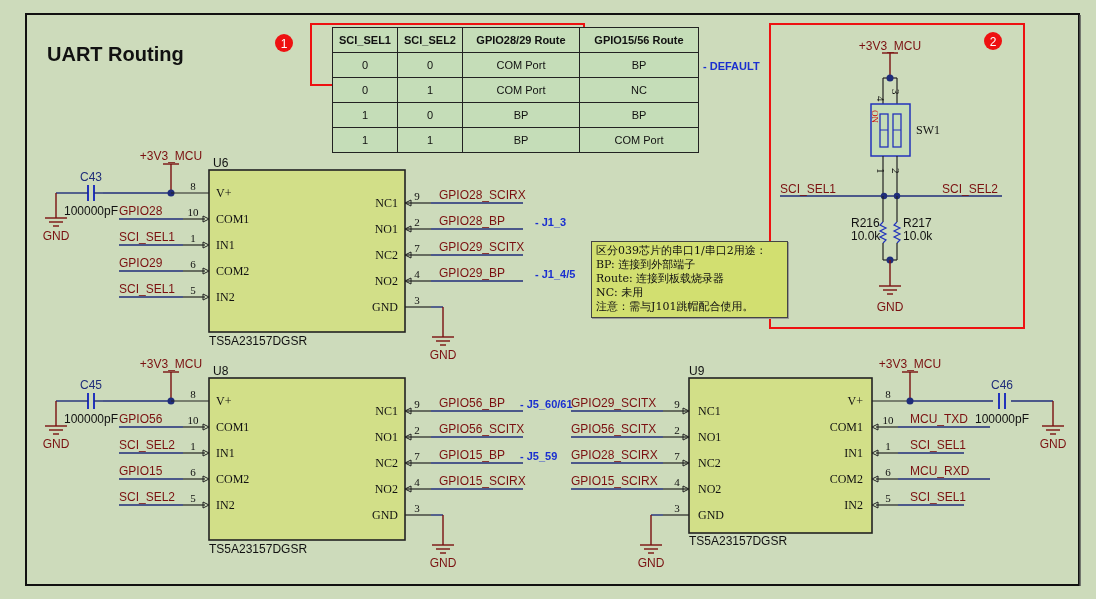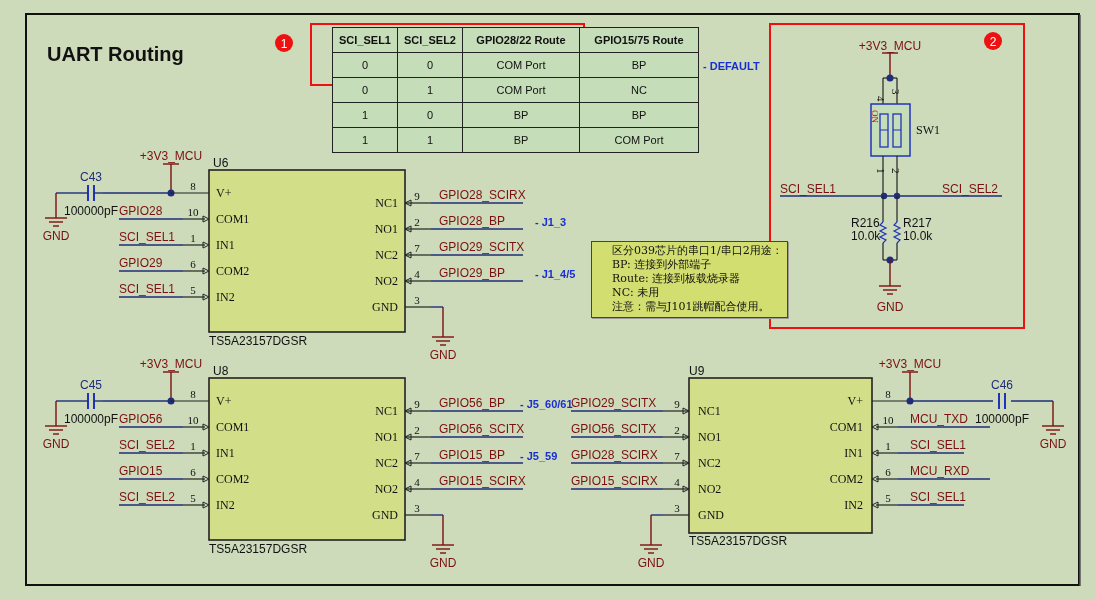--- a/index.html
+++ b/index.html
@@ -20,21 +20,21 @@
   .capv{font-family:"Liberation Sans",sans-serif;font-size:12px;fill:#111;}
   .anno{font-family:"Liberation Sans",sans-serif;font-size:11px;font-weight:bold;fill:#1a2fd0;}
   .dot{fill:#1f2d7a;}
   .hl{fill:none;stroke:#ee1111;stroke-width:2;}
   .badge{fill:#ee1111;}
   .badget{font-family:"Liberation Sans",sans-serif;font-size:12px;fill:#fff;}
   .tbl{position:absolute;left:332px;top:27px;border-collapse:collapse;background:#c5ddb8;font-family:"Liberation Sans",sans-serif;font-size:11px;}
   .tbl td,.tbl th{border:1px solid #222;height:24px;text-align:center;color:#111;padding:0;}
   .tbl th{font-weight:bold;}
   .tbl .dash{border-right:1px dashed #222;}
-  .note{position:absolute;left:591px;top:241px;width:197px;height:77px;background:#d2df70;border:1px solid #444;box-shadow:1px 1px 0 #999;font-family:"DejaVu Serif",serif;font-size:11px;line-height:14px;padding:2px 20px;box-sizing:border-box;color:#111;}
+  .note{position:absolute;left:591px;top:241px;width:197px;height:77px;background:#d2df70;border:1px solid #444;box-shadow:1px 1px 0 #999;font-family:"DejaVu Serif",serif;font-size:11px;line-height:14px;padding:2px 4px;box-sizing:border-box;color:#111;}
   .note div{white-space:nowrap;}
   .default{position:absolute;left:703px;top:59px;}
 </style>
 </head>
 <body>
 
 <svg id="sch" width="1096" height="599">
 
   <rect class="frame" x="26" y="14" width="1053" height="571"></rect>
   <line x1="1080" y1="15" x2="1080" y2="586" stroke="#555" stroke-width="1.5"></line>
@@ -344,22 +344,22 @@
         <text class="net" x="1053" y="448" text-anchor="middle">GND</text>
       </g>
     </g>
 </svg>
 
 <table class="tbl">
   <tbody>
       <tr>
     <th class="dash" style="width:64px">SCI_SEL1</th>
     <th style="width:64px">SCI_SEL2</th>
-    <th style="width:116px">GPIO28/22 Route</th>
-    <th style="width:118px">GPIO15/75 Route</th>
+    <th style="width:116px">GPIO28/29 Route</th>
+    <th style="width:118px">GPIO15/56 Route</th>
   </tr>
   <tr>
         <td class="dash">0</td>
         <td>0</td>
         <td>COM Port</td>
         <td>BP</td>
       </tr>
   <tr>
         <td class="dash">0</td>
         <td>1</td>

